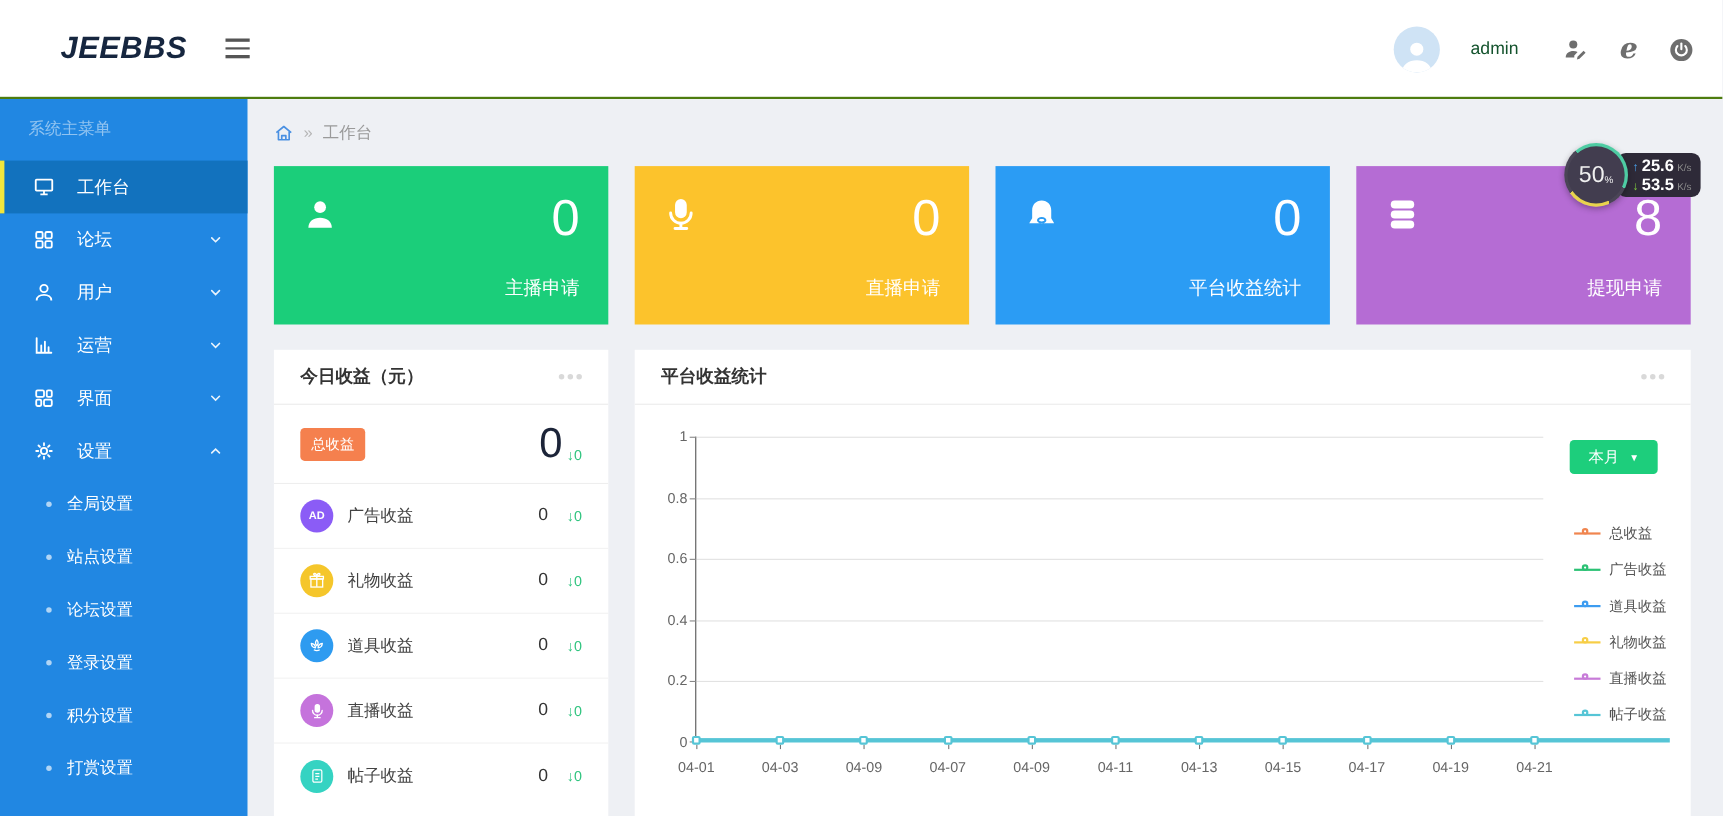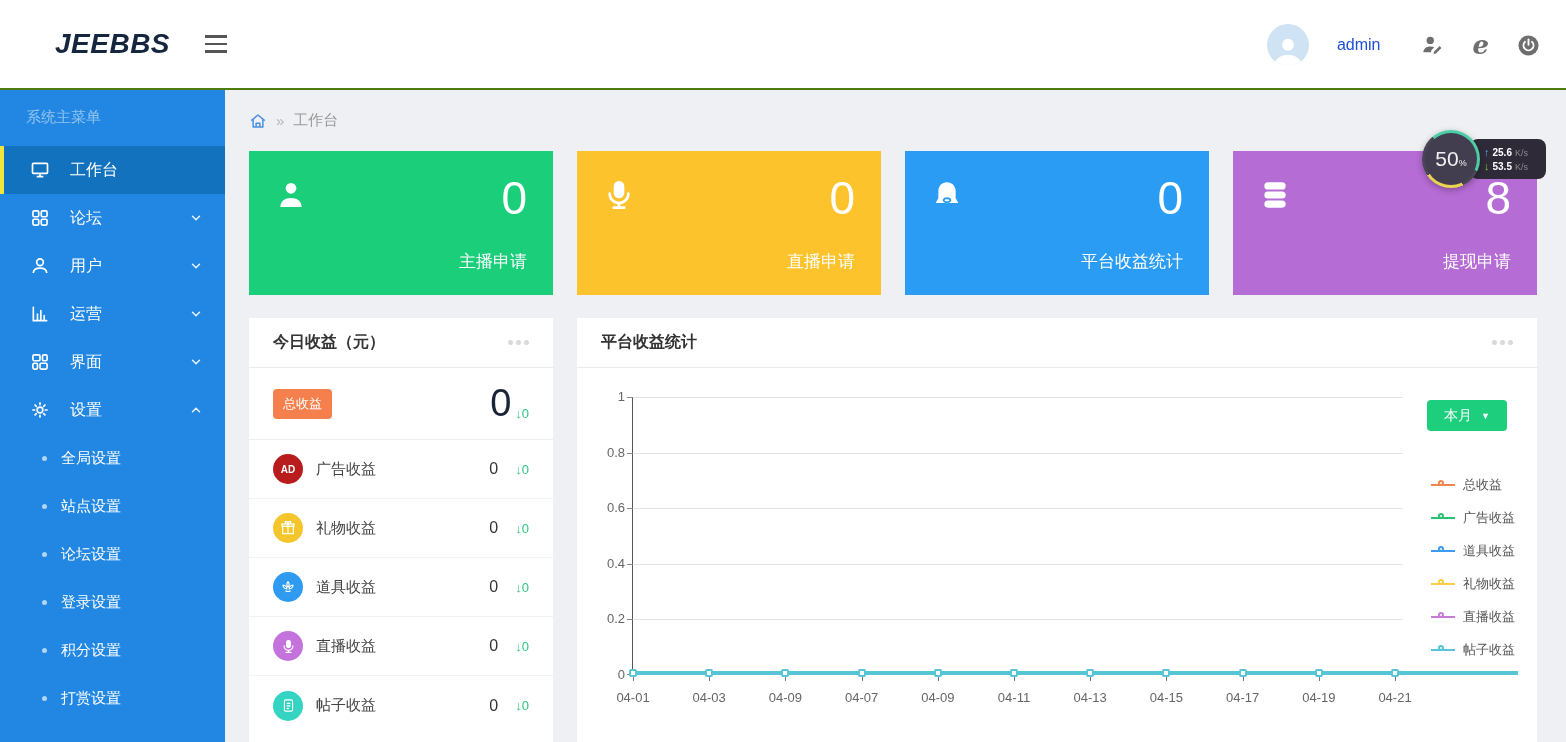--- a/index.html
+++ b/index.html
@@ -7,21 +7,21 @@
     font-family:"Liberation Sans","DejaVu Sans",sans-serif; }
 
   
   .header { position:relative; height:90px; background:#fff; border-bottom:2px solid #4d7c0f; z-index:5; }
   .logo { position:absolute; left:55px; top:28px; font-size:28px; font-weight:800; font-style:italic;
     color:#16263f; letter-spacing:.5px; }
   .hamburger { position:absolute; left:205px; top:35px; width:22px; height:18px; cursor:pointer; }
   .hamburger i { display:block; height:2.5px; background:#555; margin-bottom:5px; }
   .header-right { position:absolute; right:26px; top:0; height:90px; display:flex; align-items:center; gap:28px; }
   .avatar { width:42px; height:42px; border-radius:50%; background:#cfe3f5; display:flex; align-items:flex-end; justify-content:center; overflow:hidden; }
-  .username { font-size:16px; color:#1d4ed8; margin-right:14px; }
+  .username { font-size:16px; color:#14532d; margin-right:14px; }
   .hicon { color:#6e6e6e; display:flex; align-items:center; cursor:pointer; }
   .ie-glyph { font-family:"DejaVu Serif","Liberation Serif",serif; font-style:italic; font-weight:bold;
     font-size:26px; color:#6e6e6e; line-height:1; }
 
   
   .sidebar { position:absolute; left:0; top:90px; bottom:0; width:225px; background:#2187e2; z-index:4; }
   .side-title { padding:18px 26px; font-size:15px; color:rgba(255,255,255,.5); height:56px; }
   .side-item { position:relative; height:48px; display:flex; align-items:center; padding-left:30px; gap:20px;
     color:#fff; font-size:16px; cursor:pointer; }
   .side-item.active { background:#1272be; }
@@ -88,21 +88,21 @@
   .filter-btn { position:absolute; right:30px; top:32px; width:80px; height:31px; background:#1dce7c;
     border:none; border-radius:4px; color:#fff; font-size:14px; display:flex; align-items:center;
     justify-content:center; gap:9px; cursor:pointer; }
   .caret { font-size:9px; }
 
   
   .net-widget { position:absolute; top:130px; left:1422px; z-index:9; width:130px; height:60px; }
   .net-pill { position:absolute; left:48px; top:9px; width:76px; height:40px; background:#2e2a38;
     border-radius:8px; color:#fff; display:flex; flex-direction:column; justify-content:center; padding-left:14px; gap:3px; }
   .net-row { display:flex; align-items:baseline; gap:3px; font-size:11px; line-height:1; }
-  .net-row b { font-size:10px; font-weight:bold; color:#fff; }
+  .net-row b { font-size:15px; font-weight:bold; color:#fff; }
   .net-unit { color:#8a8a8a; font-size:9px; }
   .arrow-up { color:#4aa3f0; } .arrow-dn { color:#7ec83d; }
   .net-circle { position:absolute; left:0; top:0; width:58px; height:58px; border-radius:50%;
     background:conic-gradient(from -40deg,#4ecca3 0deg 155deg,#4a4556 155deg 195deg,#e8d44d 195deg 275deg,#4a4556 275deg 360deg);
     display:flex; align-items:center; justify-content:center; box-shadow:0 2px 6px rgba(0,0,0,.3); }
   .net-inner { width:52px; height:52px; border-radius:50%; background:#423d4f; display:flex;
     align-items:center; justify-content:center; color:#f0f0f0; }
   .net-inner .pct { font-size:21px; font-weight:300; }
   .net-inner .pctu { font-size:9px; margin-top:8px; }
 
@@ -348,21 +348,21 @@
       </div>
       <div class="total-row">
         <span class="badge" style="background-color: rgb(245, 128, 78);">总收益</span>
         <span class="total-val">
           <span class="v">0</span>
           <span class="delta">↓0</span>
         </span>
       </div>
 
       <div class="inc-row">
-        <span class="inc-ic" style="background-color: #b91c1c;">
+        <span class="inc-ic" style="background-color: #8b5cf6;">
             <span>AD</span>
           </span>
         <span class="inc-lbl">广告收益</span>
         <span class="inc-val">0</span>
         <span class="delta">↓0</span>
       </div>
 
       <div class="inc-row">
         <span class="inc-ic" style="background-color: rgb(245, 198, 43);">
           <svg viewBox="0 0 24 24" width="16" height="16" fill="none" stroke="#fff" stroke-width="1.8">

